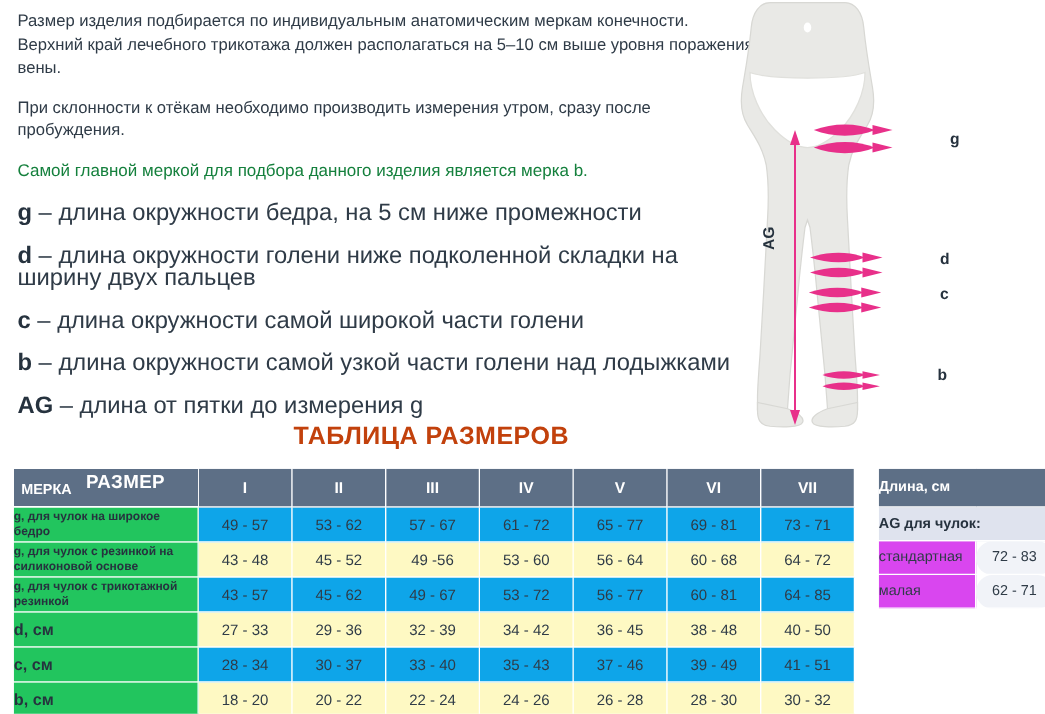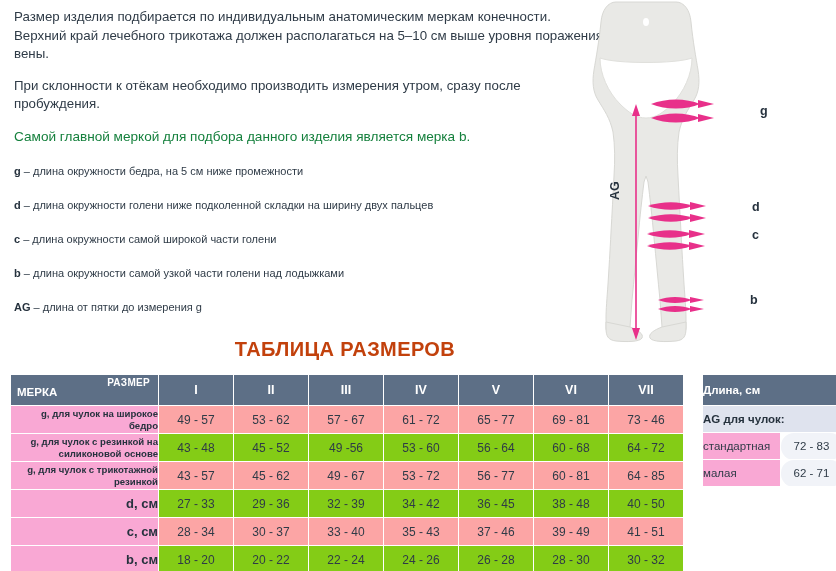--- a/index.html
+++ b/index.html
@@ -34,21 +34,21 @@
     color: #2f3b47;
     margin: 0 0 13px 0;
   }
   .highlight {
     font-size: 13.6px;
     line-height: 19px;
     color: #15803d;
     margin: 0 0 16px 0;
   }
   .def {
-    font-size: 11px;
+    font-size: 19px;
     line-height: 18px;
     margin: 0 0 16px 0;
     color: #2f3b47;
   }
   .def .key {
     font-weight: bold;
     color: #26323e;
   }
 
   
@@ -115,49 +115,49 @@
   }
   .hdr-corner .mer {
     position: absolute;
     left: 6px;
     top: 11px;
     font-size: 11.5px;
     font-weight: bold;
   }
   .hdr-corner .raz {
     position: absolute;
-    right: 8px;
+    right: 26px;
     top: 2px;
-    font-size: 10px;
+    font-size: 15px;
     font-weight: bold;
     letter-spacing: 0.3px;
   }
   .row-label {
-    background: #f9a8d4;
+    background: #22c55e;
     color: #26323e;
     font-size: 9.6px;
     font-weight: bold;
-    text-align: right;
+    text-align: left;
     line-height: 11.5px;
     padding: 3px 4px;
   }
   .row-label.big {
     font-size: 13px;
     margin-top: 15px;
   }
   .val-cell {
-    background: #fca5a5;
+    background: #0ea5e9;
     color: #2f3b47;
     font-size: 12px;
     text-align: center;
     height: 27px;
     vertical-align: middle;
   }
   .val-cell.alt {
-    background: #84cc16;
+    background: #fef9c3;
     margin-left: 20px;
   }
 
   
   .right-tbl {
     position: absolute;
     left: 702px;
     top: 374px;
     width: 140px;
   }
@@ -182,21 +182,21 @@
   .len-sub {
     background: #dfe3ee;
     color: #26323e;
     font-size: 11.5px;
     font-weight: bold;
     height: 26px;
     padding-left: 6px;
     vertical-align: middle;
   }
   .len-name {
-    background: #f9a8d4;
+    background: #d946ef;
     color: #2f3b47;
     font-size: 11.5px;
     height: 26px;
     padding-left: 6px;
     vertical-align: middle;
   }
   .len-val {
     background: #f1f3f8;
     color: #2f3b47;
     font-size: 11.5px;
@@ -316,21 +316,21 @@
         </tr>
 
         <tr>
           <td class="row-label">g, для чулок на широкое бедро</td>
           <td class="val-cell">49 - 57</td>
           <td class="val-cell">53 - 62</td>
           <td class="val-cell">57 - 67</td>
           <td class="val-cell">61 - 72</td>
           <td class="val-cell">65 - 77</td>
           <td class="val-cell">69 - 81</td>
-          <td class="val-cell">73 - 46</td>
+          <td class="val-cell">73 - 71</td>
         </tr>
 
         <tr>
           <td class="row-label">g, для чулок с  резинкой на силиконовой основе</td>
           <td class="val-cell alt">43 - 48</td>
           <td class="val-cell alt">45 - 52</td>
           <td class="val-cell alt">49 -56</td>
           <td class="val-cell alt">53 - 60</td>
           <td class="val-cell alt">56 - 64</td>
           <td class="val-cell alt">60 - 68</td>

